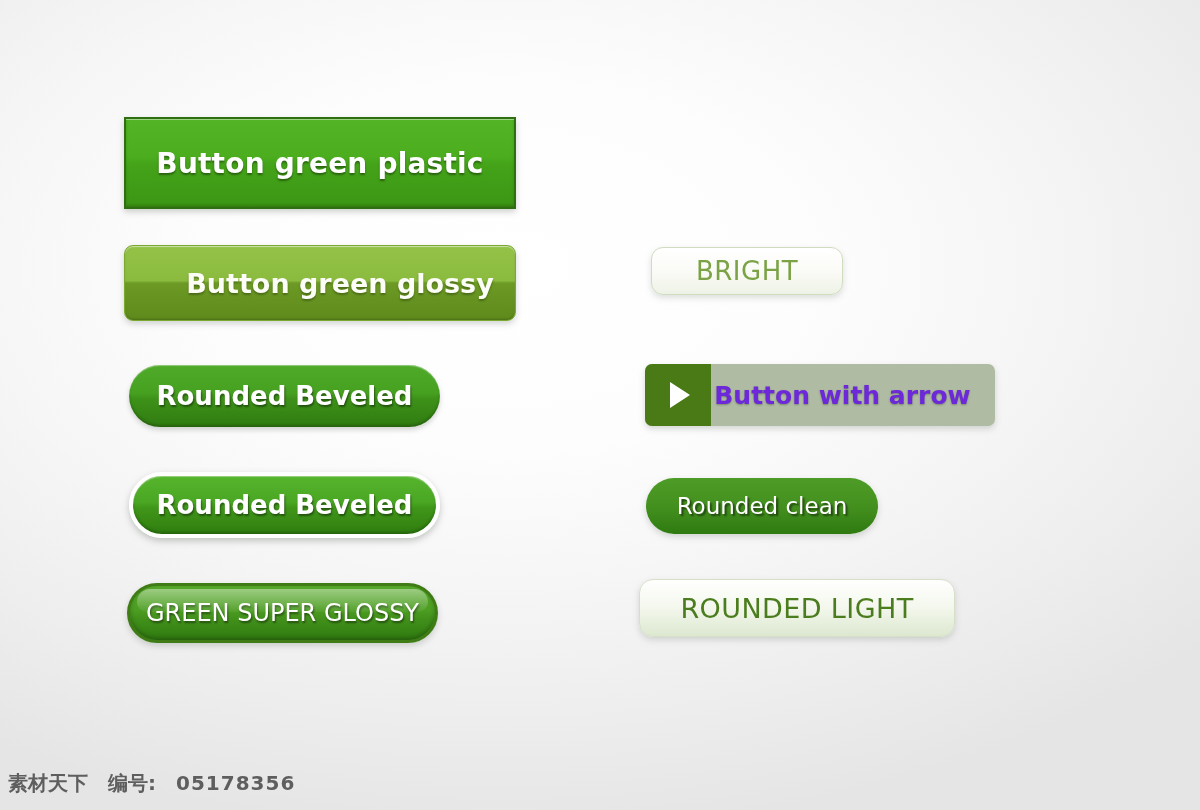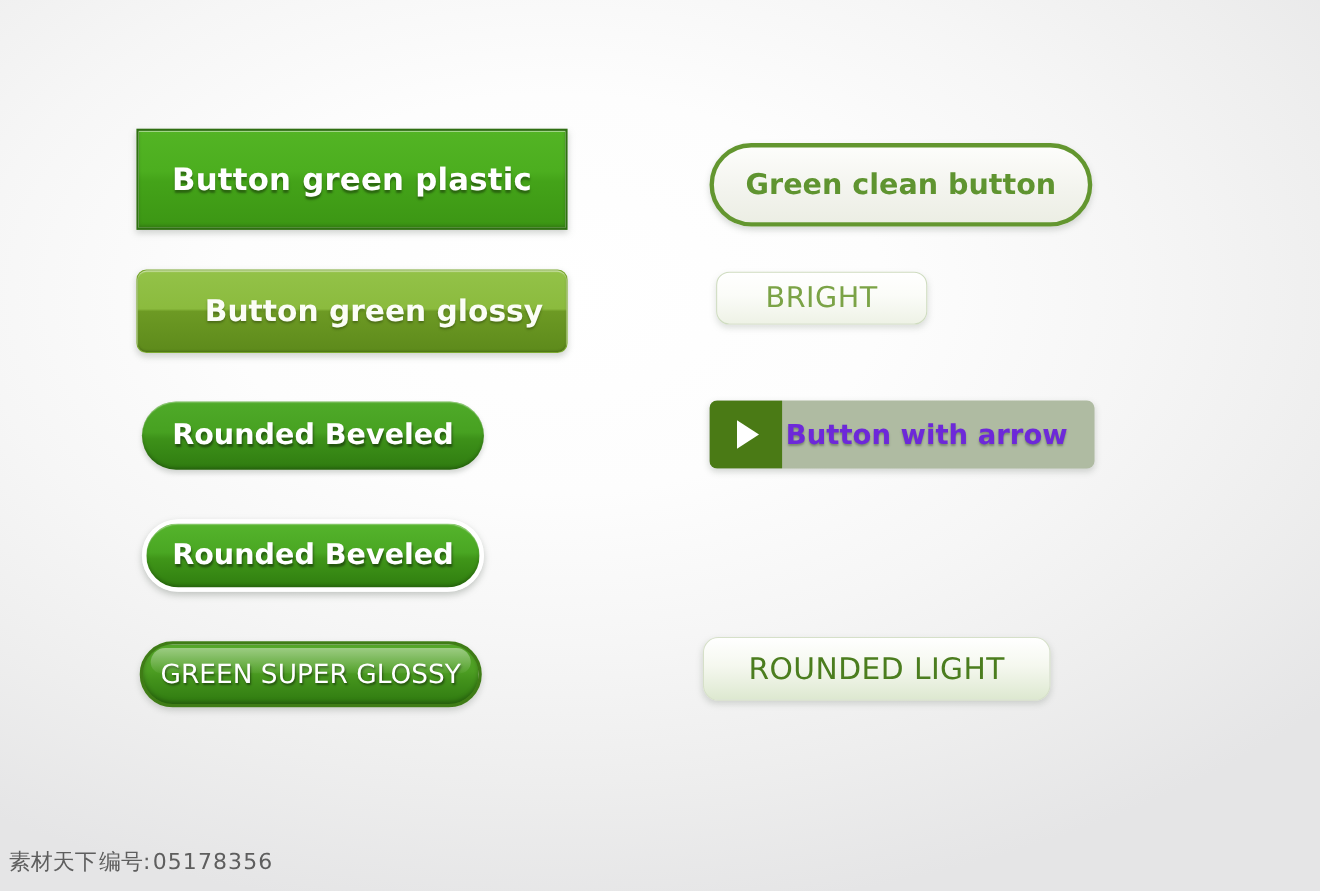--- a/index.html
+++ b/index.html
@@ -244,55 +244,55 @@
     letter-spacing: .4px;
   }
 
   
   #footer {
     position: absolute;
     left: 8px;
     top: 770px;
     display: flex;
     align-items: baseline;
-    gap: 2px;
+    gap: 20px;
     font-size: 20px;
     color: #5e5e5e;
-    font-weight: normal;
+    font-weight: bold;
     white-space: nowrap;
   }
   #footer .fsite { letter-spacing: .3px; }
   #footer .fnum { letter-spacing: 1px; }
 </style>
 </head>
 <body>
 
 <div id="canvas">
 
   <div class="btn b-plastic">Button green plastic</div>
 
   <div class="btn b-glossy">Button green glossy</div>
 
   <div class="btn b-rbev1">Rounded Beveled</div>
 
   <div class="btn b-rbev2">Rounded Beveled</div>
 
   <div class="btn b-sglossy">GREEN SUPER GLOSSY</div>
 
-  <div class="btn b-clean">Green clean button</div>
 
   <div class="btn b-bright">BRIGHT</div>
 
   <div class="btn b-arrow">
     <span class="arrow-box">
       <span class="arrow-glyph"></span>
     </span>
     <span class="arrow-label">Button with arrow</span>
   </div>
 
+  <div class="btn b-rclean">Rounded clean</div>
 
   <div class="btn b-rlight">ROUNDED LIGHT</div>
 
   <div id="footer">
     <span class="fname">素材天下</span>
     <span class="flabel">编号:</span>
     <span class="fnum">05178356</span>
   </div>
 
 </div>

